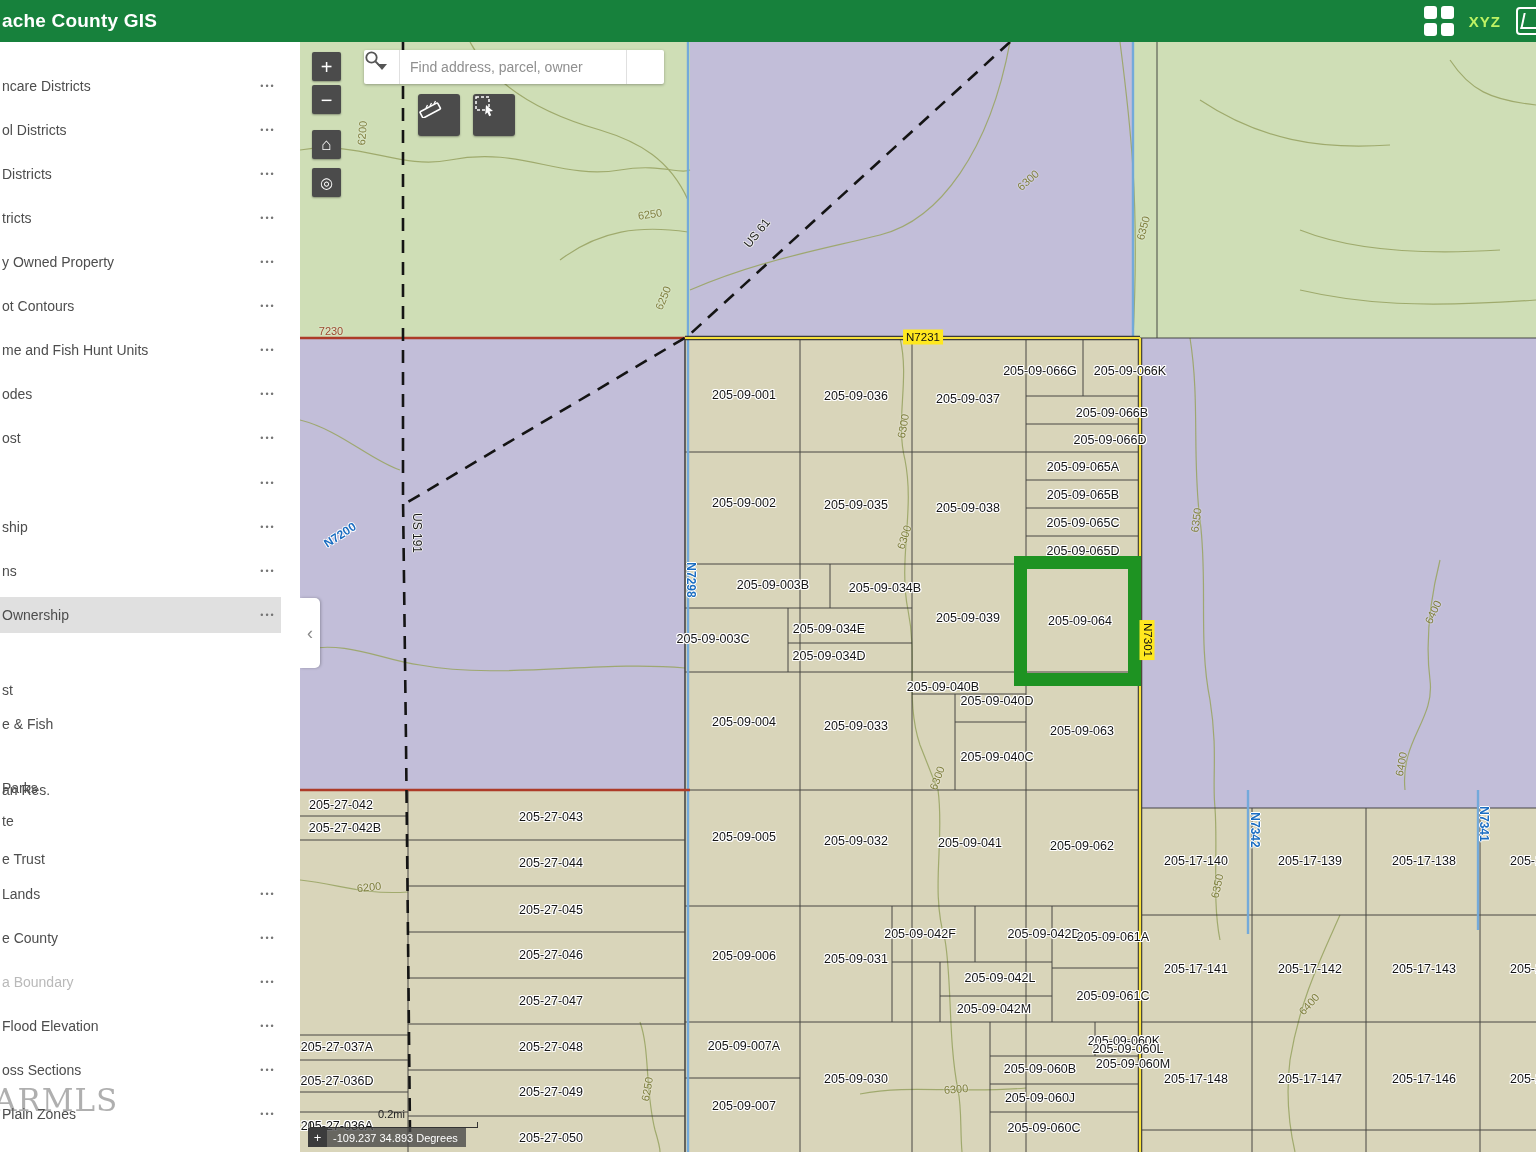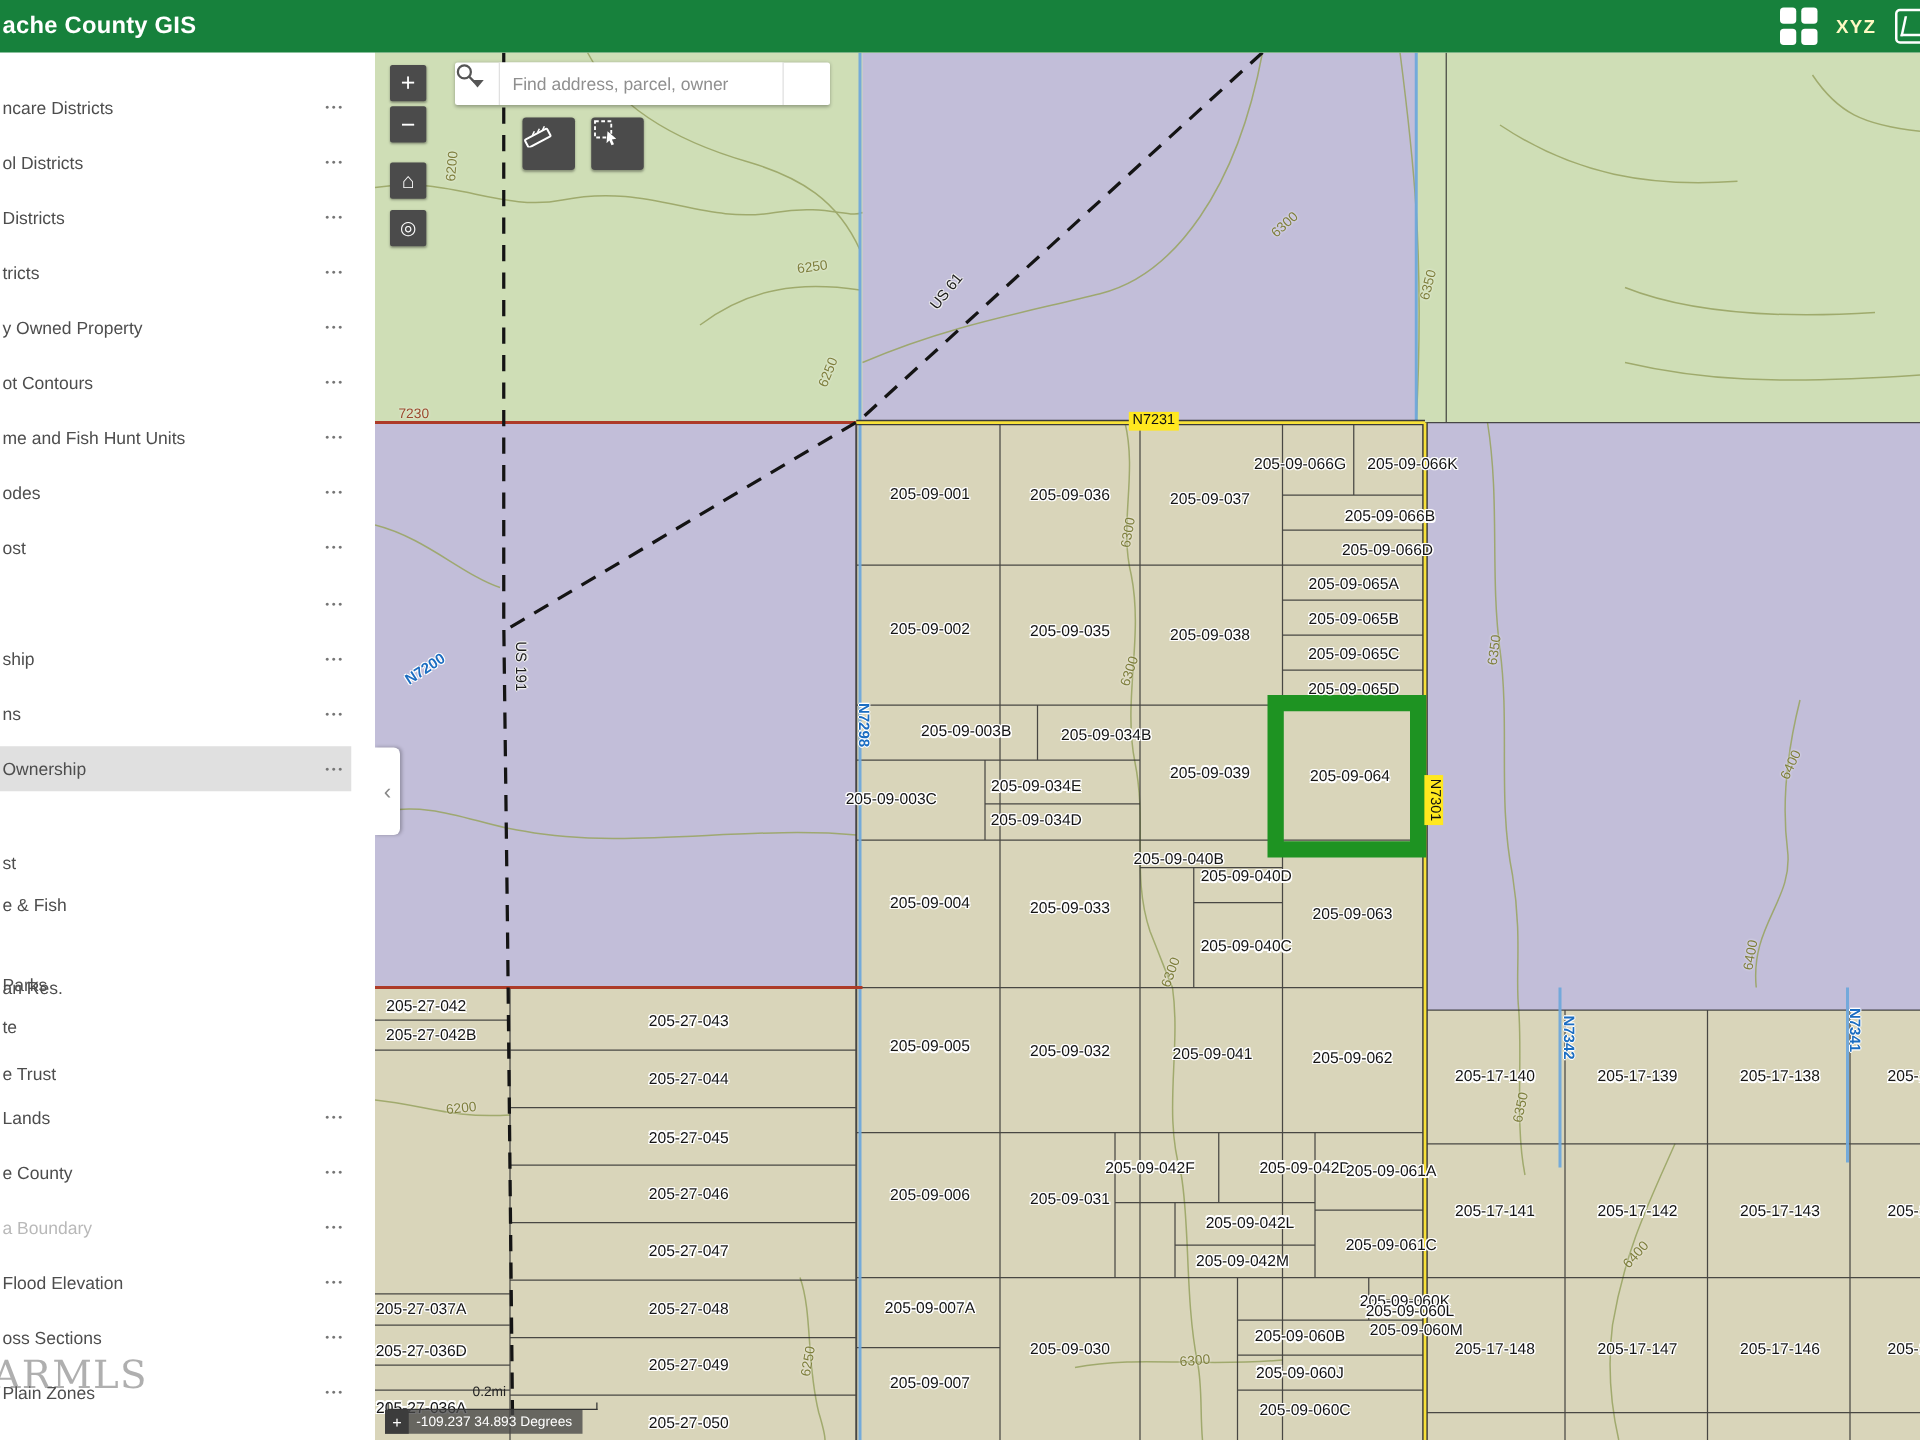--- a/index.html
+++ b/index.html
@@ -9,21 +9,21 @@
   
   .topbar{position:absolute;left:0;top:0;width:1536px;height:42px;background:#17813c;
     color:#fff;display:flex;align-items:center;z-index:30}
   .tb-title{font-size:19px;font-weight:700;margin-left:2px;white-space:nowrap;letter-spacing:.2px}
   .tb-links{display:flex;gap:34px;margin-left:112px;font-size:14.5px}
   .tb-links .link{cursor:pointer;white-space:nowrap}
   .tb-right{position:absolute;right:0;top:0;height:42px;display:flex;align-items:center;gap:15px}
   .apps-grid{width:30px;height:30px;display:grid;grid-template-columns:13px 13px;
     grid-template-rows:13px 13px;gap:4px;cursor:pointer}
   .apps-grid span{background:#fff;border-radius:3px}
-  .xyz-ic{font-size:15px;font-weight:700;letter-spacing:1px;color:#fef9c3;cursor:pointer}
+  .xyz-ic{font-size:15px;font-weight:700;letter-spacing:1px;color:#bef264;cursor:pointer}
   .partial-ic{width:34px;height:28px;border:2px solid #fff;border-radius:4px;position:relative;
     margin-right:-14px;cursor:pointer}
   .partial-ic::after{content:"";position:absolute;left:4px;top:4px;width:18px;height:14px;
     border-left:2px solid #fff;border-bottom:2px solid #fff;transform:skewX(-12deg)}
 
   
   .sidebar{position:absolute;left:0;top:42px;width:300px;height:1110px;background:#fff;z-index:20}
   .layer-row{position:absolute;left:0;width:281px;height:36px;display:flex;align-items:center;
     color:#4d4d4d;font-size:14px;cursor:pointer}
   .layer-row.selected{background:#e0e0e0}

